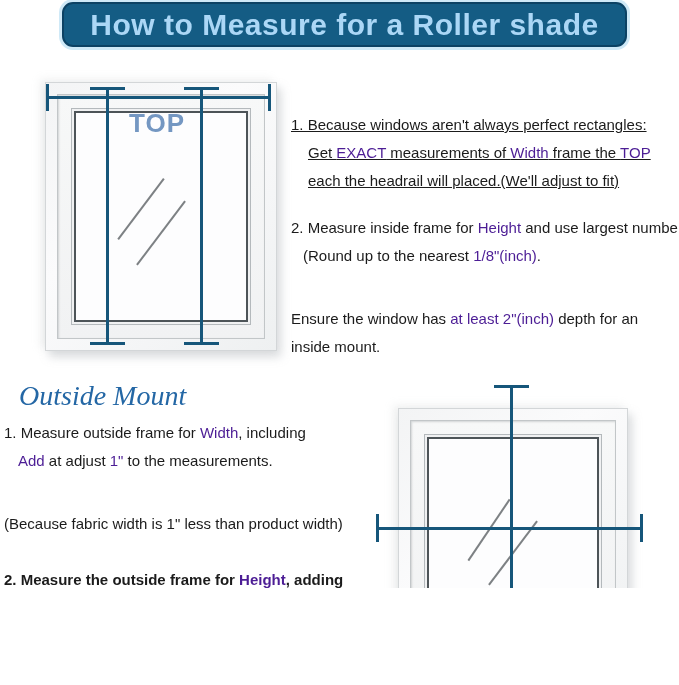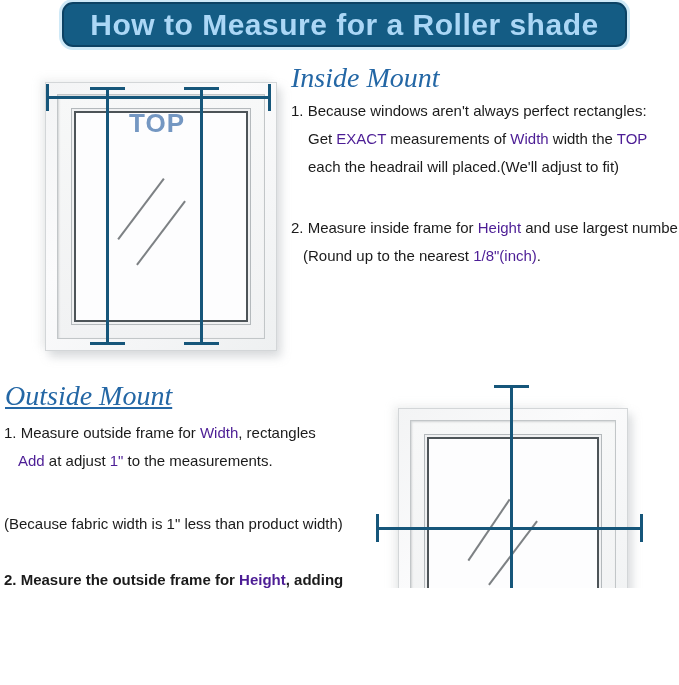--- a/index.html
+++ b/index.html
@@ -89,38 +89,41 @@
   <div class="mline" style="left:268px;top:84px;width:3px;height:27px;"></div>
 
   <div class="mline" style="left:106px;top:88px;width:3px;height:257px;"></div>
   <div class="mline" style="left:90px;top:87px;width:35px;height:3px;"></div>
   <div class="mline" style="left:90px;top:342px;width:35px;height:3px;"></div>
 
   <div class="mline" style="left:200px;top:88px;width:3px;height:257px;"></div>
   <div class="mline" style="left:184px;top:87px;width:35px;height:3px;"></div>
   <div class="mline" style="left:184px;top:342px;width:35px;height:3px;"></div>
 
-  <div class="mount-heading" style="left:291px;top:62px;">Inside Mount</div>
 
-  <div class="tblock" style="left:291px;top:97px;">
+  <div class="tblock" style="left:291px;top:111px;text-decoration:underline;">
     <div class="ln">1. Because windows aren't always perfect rectangles:</div>
-    <div class="ln ind17"><span>Get </span><span class="purple">EXACT</span><span> measurements of </span><span class="purple">Width</span><span> width the </span><span class="purple">TOP</span></div>
+    <div class="ln ind17"><span>Get </span><span class="purple">EXACT</span><span> measurements of </span><span class="purple">Width</span><span> frame the </span><span class="purple">TOP</span></div>
     <div class="ln ind17">each the headrail will placed.(We'll adjust to fit)</div>
   </div>
 
   <div class="tblock" style="left:291px;top:214px;">
     <div class="ln"><span>2. Measure inside frame for </span><span class="purple">Height</span><span> and use largest number</span></div>
     <div class="ln ind12"><span>(Round up to the nearest </span><span class="purple">1/8"(inch)</span><span>.</span></div>
   </div>
 
+  <div class="tblock" style="left:291px;top:305px;">
+    <div class="ln"><span>Ensure the window has </span><span class="purple">at least 2"(inch)</span><span> depth for an</span></div>
+    <div class="ln">inside mount.</div>
+  </div>
 
-  <div class="mount-heading" style="left:5px;top:380px;text-decoration:underline;">Outside Mount</div>
+  <div class="mount-heading" style="left:19px;top:380px;">Outside Mount</div>
 
   <div class="tblock" style="left:4px;top:419px;">
-    <div class="ln"><span>1. Measure outside frame for </span><span class="purple">Width</span><span>, rectangles</span></div>
+    <div class="ln"><span>1. Measure outside frame for </span><span class="purple">Width</span><span>, including</span></div>
     <div class="ln ind14"><span class="purple">Add</span><span> at adjust </span><span class="purple">1"</span><span> to the measurements.</span></div>
   </div>
 
   <div class="tblock" style="left:4px;top:510px;">
     <div class="ln">(Because fabric width is 1" less than product width)</div>
   </div>
 
   <div class="tblock" style="left:4px;top:566px;font-weight:bold;">
     <div class="ln"><span>2. Measure the outside frame for </span><span class="purple">Height</span><span>, adding</span></div>
     <div class="ln ind22"><span class="purple">3"</span><span> &nbsp;for the headrail.</span></div>

